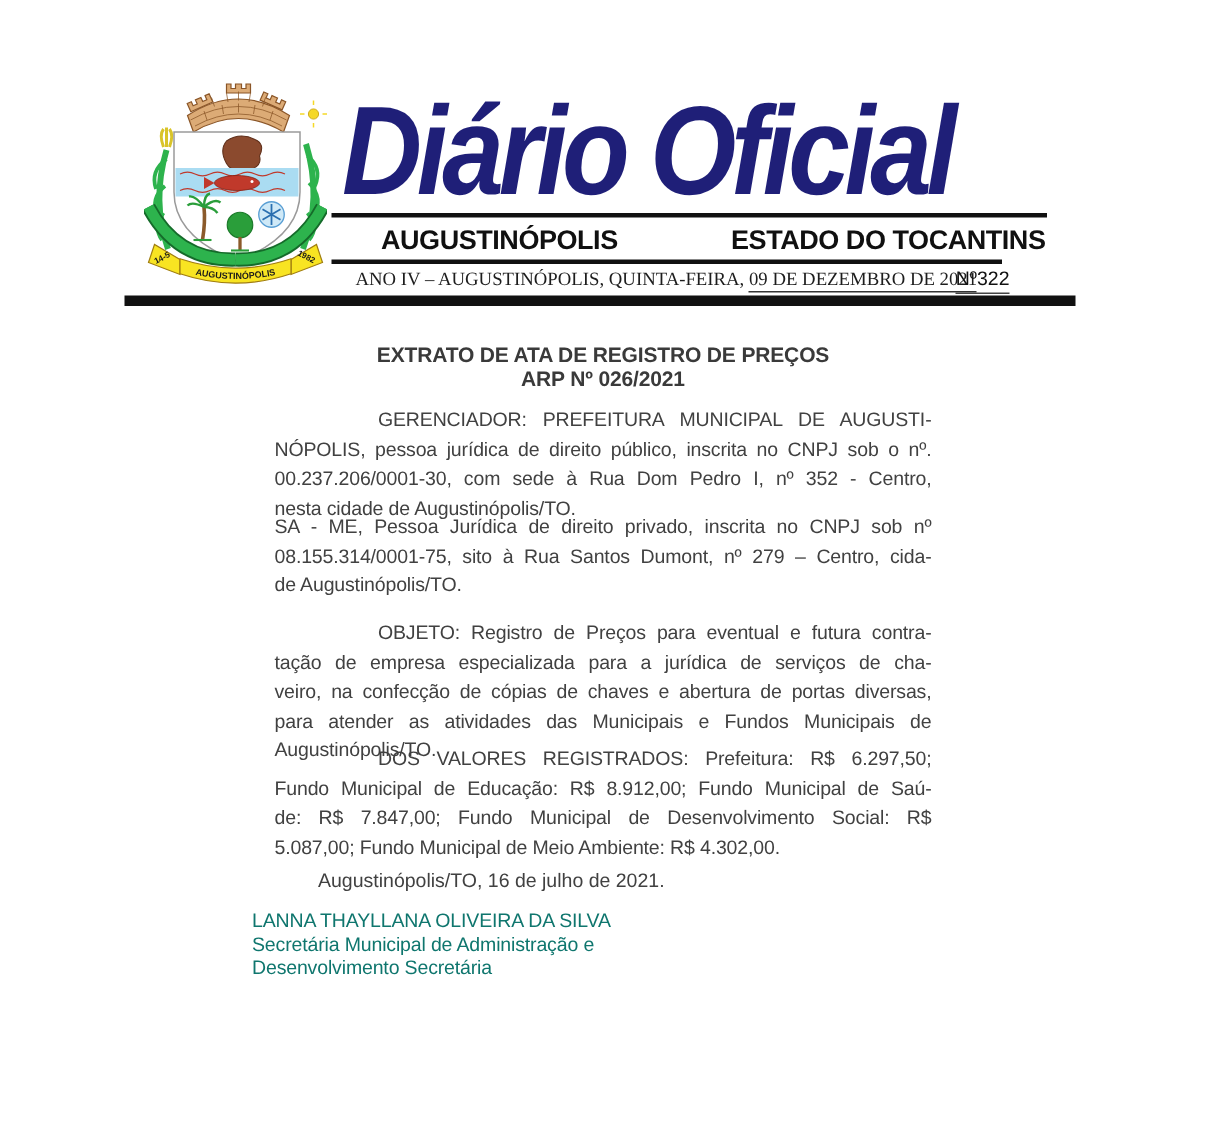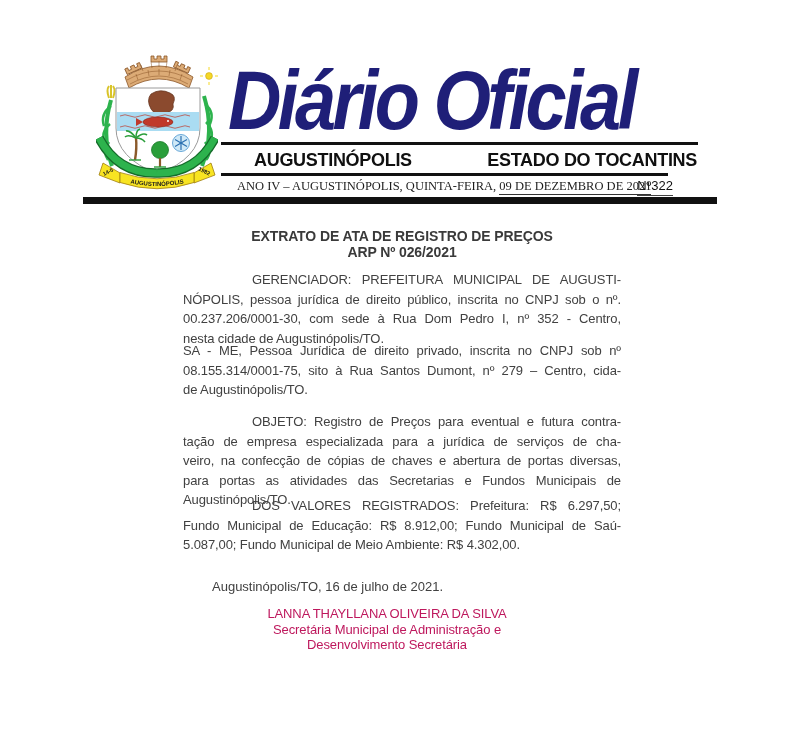--- a/index.html
+++ b/index.html
@@ -46,22 +46,22 @@
   .par .line{text-align:justify;text-align-last:justify;white-space:normal;}
   .par .line.first{padding-left:69px;}
   .par .line.last{text-align-last:left;}
   .p1{top:270px;} .p2{top:341px;} .p3{top:412px;} .p4{top:496px;}
   .dateline{
     position:absolute;left:183px;top:579px;width:438px;
     font-size:13px;color:#414141;padding-left:0;
   }
   .dateline span{margin-left:29px;}
   .sig{
-    position:absolute;left:168px;top:606px;width:438px;text-align:center;
-    font-size:13px;line-height:15.5px;color:#be185d;letter-spacing:-.1px;
+    position:absolute;left:168px;top:606px;width:438px;text-align:left;
+    font-size:13px;line-height:15.5px;color:#0f766e;letter-spacing:-.1px;
   }
 </style>
 </head>
 <body>
 
 <div class="page">
 
   <svg class="coat" viewBox="0 0 122 150">
 
     <g fill="none" stroke="#2db34d">
@@ -210,26 +210,27 @@
     </div>
   <div class="par p2">
       <div class="line">SA - ME, Pessoa Jurídica de direito privado, inscrita no CNPJ sob nº</div>
       <div class="line">08.155.314/0001-75, sito à Rua Santos Dumont, nº 279 – Centro, cida-</div>
       <div class="line last">de Augustinópolis/TO.</div>
     </div>
   <div class="par p3">
       <div class="line first">OBJETO: Registro de Preços para eventual e futura contra-</div>
       <div class="line">tação de empresa especializada para a jurídica de serviços de cha-</div>
       <div class="line">veiro, na confecção de cópias de chaves e abertura de portas diversas,</div>
-      <div class="line">para portas as atividades das Secretarias e Fundos Municipais de</div>
+      <div class="line">para atender as atividades das Municipais e Fundos Municipais de</div>
       <div class="line last">Augustinópolis/TO.</div>
     </div>
   <div class="par p4">
       <div class="line first">DOS VALORES REGISTRADOS: Prefeitura: R$ 6.297,50;</div>
       <div class="line">Fundo Municipal de Educação: R$ 8.912,00; Fundo Municipal de Saú-</div>
+      <div class="line">de: R$ 7.847,00; Fundo Municipal de Desenvolvimento Social: R$</div>
       <div class="line last">5.087,00; Fundo Municipal de Meio Ambiente: R$ 4.302,00.</div>
     </div>
 
   <div class="dateline">
     <span>Augustinópolis/TO, 16 de julho de 2021.</span>
   </div>
 
   <div class="sig">
     <div>LANNA THAYLLANA OLIVEIRA DA SILVA</div>
     <div>Secretária Municipal de Administração e</div>

